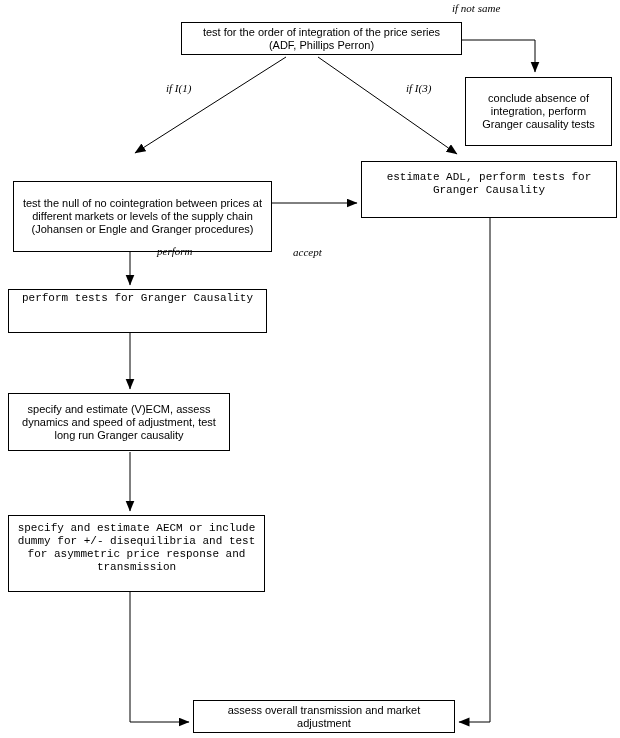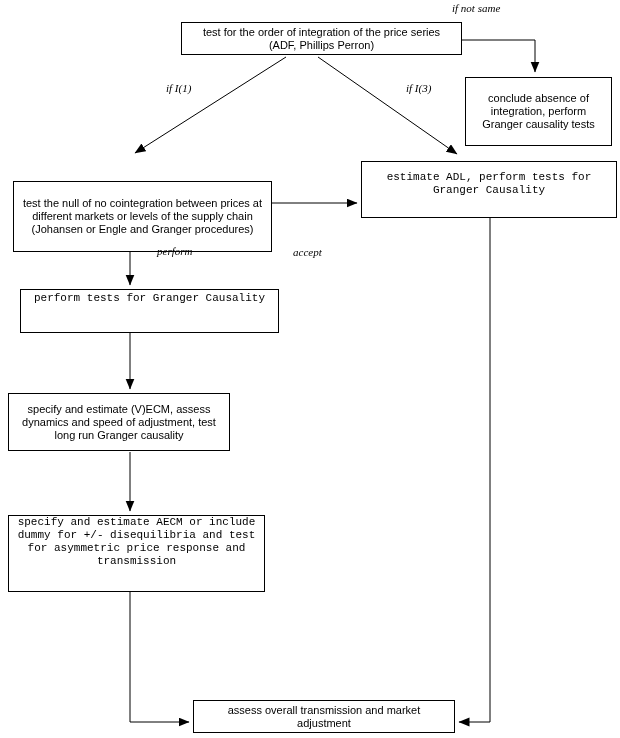--- a/index.html
+++ b/index.html
@@ -28,23 +28,23 @@
     display: flex;
     align-items: center;
     justify-content: center;
     padding: 2px 6px;
   }
   .node.top-align { align-items: flex-start; font-family: Liberation Mono, monospace; }
   #node-test-order   { left:181px; top:22px;  width:281px; height:33px; }
   #node-conclude     { left:465px; top:77px;  width:147px; height:69px; }
   #node-test-null    { left:13px;  top:161px; width:259px; height:71px;margin-top:20px; }
   #node-estimate-adl { left:361px; top:161px; width:256px; height:57px; padding-top:9px; }
-  #node-granger      { left:20px;  top:289px; width:259px; height:44px; }
+  #node-granger      { left:8px;  top:289px; width:259px; height:44px; }
   #node-vecm         { left:8px;   top:393px; width:222px; height:58px; }
-  #node-aecm         { left:8px;   top:515px; width:257px; height:77px; padding-top:0; }
+  #node-aecm         { left:8px;   top:515px; width:257px; height:77px; padding-top:6px; }
   #node-assess       { left:193px; top:700px; width:262px; height:33px; }
   .edge-label {
     position: absolute;
     font-family: "Liberation Serif", serif;
     font-style: italic;
     font-size: 11px;
     white-space: nowrap;
   }
   #label-if-not-same { left:452px; top:2px; }
   #label-if-i1       { left:166px; top:82px; }

